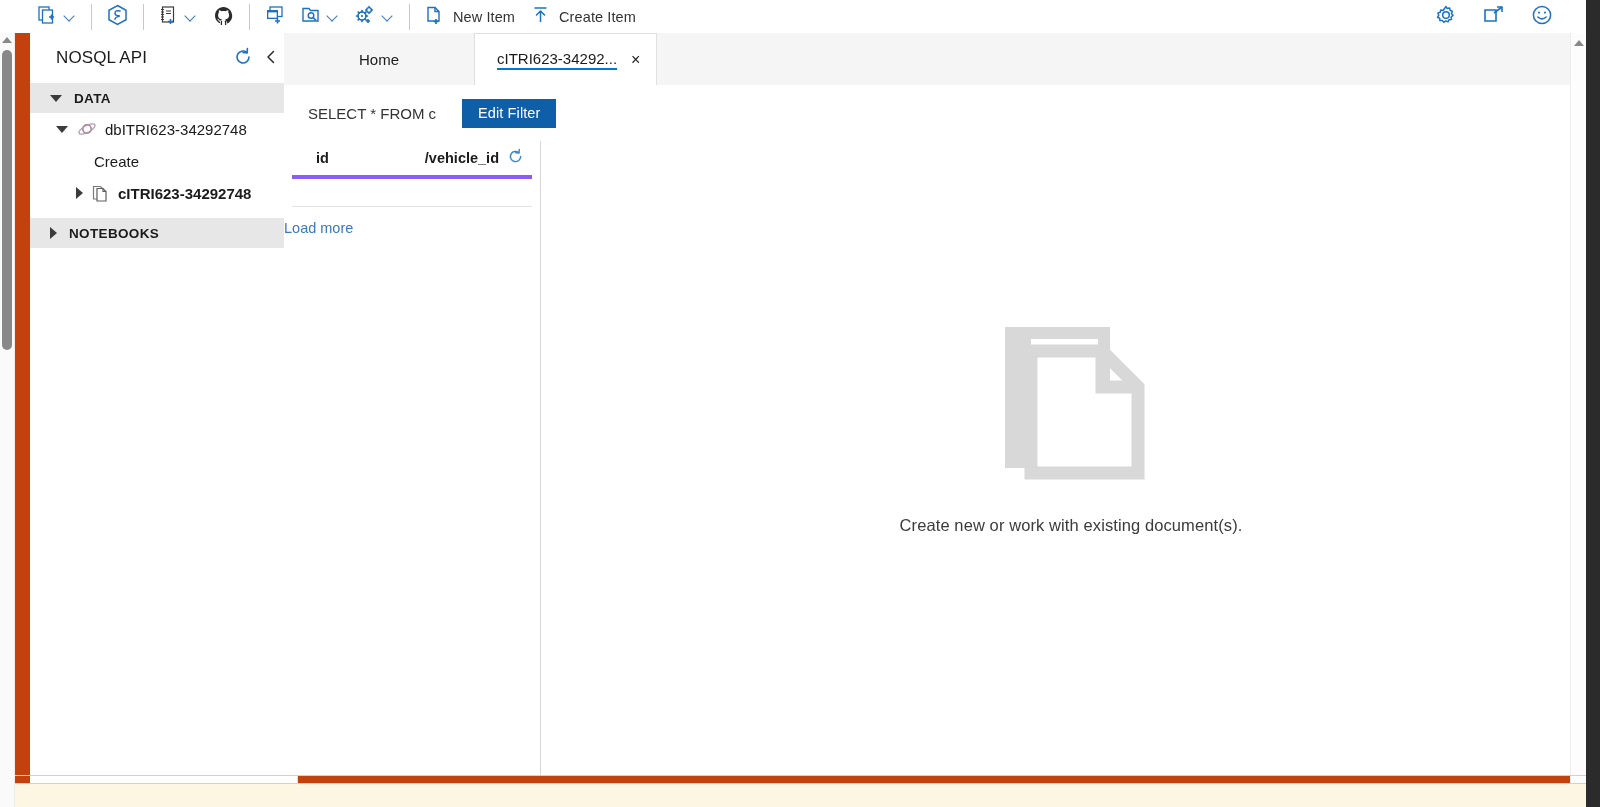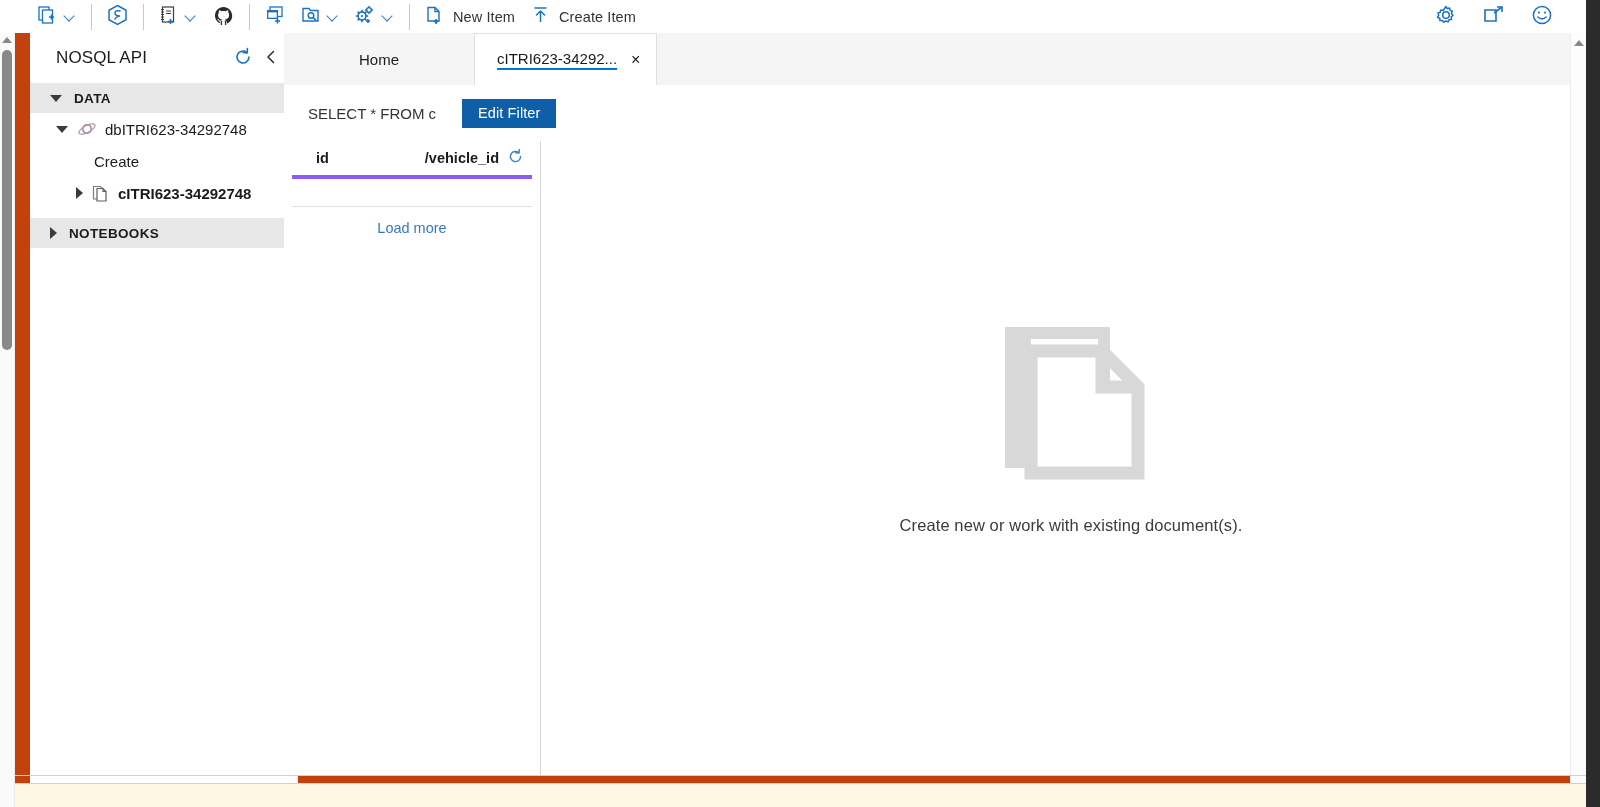--- a/index.html
+++ b/index.html
@@ -300,21 +300,20 @@
     background: none; border: none; padding: 0;
     display: flex; align-items: center;
   }
   .doclist-body {
     height: 28px;
     border-bottom: 1px solid #e3e3e3;
     margin: 0 8px;
   }
   .loadmore-row {
     display: flex;
-    justify-content: center;
     padding-top: 13px;
   }
   .loadmore {
     font-size: 14.5px;
     color: #3a79bd;
     cursor: pointer;
     background: none; border: none; padding: 0;
     font-family: "Liberation Sans", sans-serif;
   }
 

